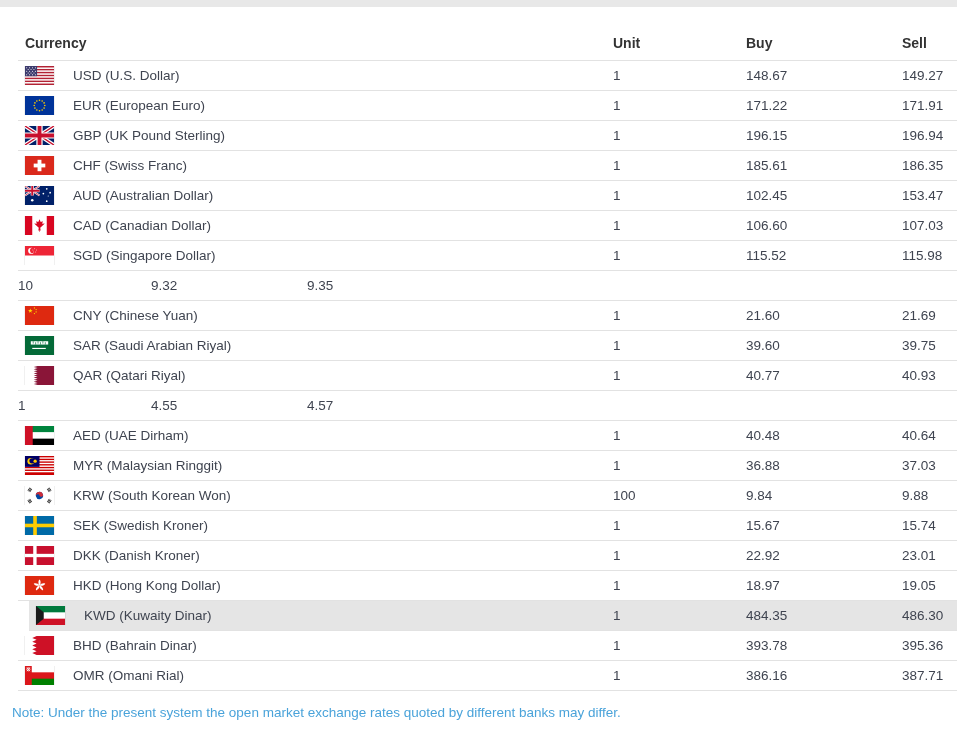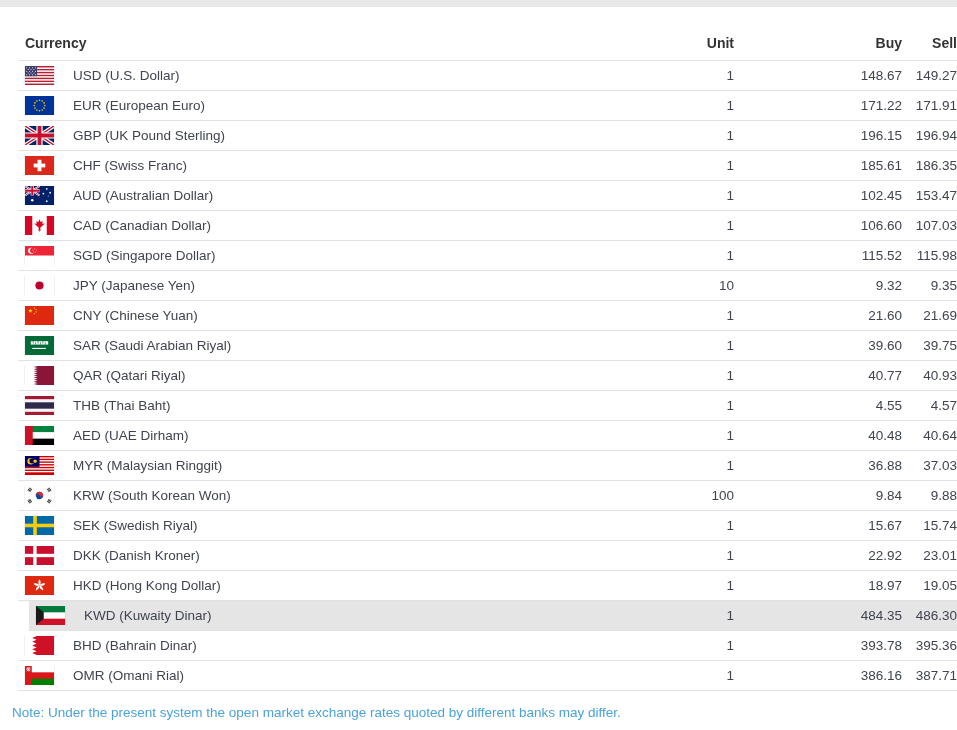--- a/index.html
+++ b/index.html
@@ -1,19 +1,19 @@
 <!DOCTYPE html>
 <html><head>
 <meta charset="utf-8">
 <style>
   html,body{margin:0;padding:0;background:#fff;}
   .page{position:relative;width:957px;height:730px;background:#fff;overflow:hidden;
         font-family:"Liberation Sans",sans-serif;-webkit-font-smoothing:antialiased;}
   .top-strip{height:7px;background:var(--strip,#e8e8e8);}
-  .rates-table{margin-left:18px;width:939px;font-size:13.5px;color:var(--body-text,#3f4450);text-align:right;}
+  .rates-table{margin-left:18px;width:939px;font-size:13.5px;color:var(--body-text,#3f4450);}
   .hrow{display:flex;align-items:flex-end;height:44px;padding-bottom:9px;box-sizing:content-box;
         border-bottom:1px solid var(--separator,#dedede);font-weight:bold;font-size:14px;
         color:var(--header-text,#333);}
   .row{display:flex;align-items:center;height:29px;border-bottom:1px solid var(--separator,#e3e3e3);}
   .row.highlighted{background:var(--highlight,#e5e5e5);margin-left:11px;}
   .cell{white-space:nowrap;overflow:hidden;}
   .c-cur{flex:1;display:flex;align-items:center;padding-left:7px;}
   .c-unit{width:121px;}
   .c-buy{width:156px;padding-left:12px;}
   .c-sell{width:55px;}
@@ -198,29 +198,20 @@
                 </g>
               </svg>
             </span>
             <span>SGD (Singapore Dollar)</span>
           </div>
           <div class="cell c-unit">1</div>
           <div class="cell c-buy">115.52</div>
           <div class="cell c-sell">115.98</div>
         </div>
         <div class="row">
-          <div class="cell c-cur">
-            <span class="flag">
-              <svg xmlns="http://www.w3.org/2000/svg" viewBox="0 0 60 40" preserveAspectRatio="none">
-                <rect width="60" height="40" fill="#fff"></rect>
-                <circle cx="30" cy="20" r="8.5" fill="#BC002D"></circle>
-              </svg>
-            </span>
-            <span>JPY (Japanese Yen)</span>
-          </div>
           <div class="cell c-unit">10</div>
           <div class="cell c-buy">9.32</div>
           <div class="cell c-sell">9.35</div>
         </div>
         <div class="row">
           <div class="cell c-cur">
             <span class="flag">
               <svg xmlns="http://www.w3.org/2000/svg" viewBox="0 0 60 40" preserveAspectRatio="none">
                 <rect width="60" height="40" fill="#DE2910"></rect>
                 <path fill="#FFDE00" d="M11,5 L12.2,8.4 L15.8,8.5 L12.9,10.6 L13.9,14.1 L11,12 L8.1,14.1 L9.1,10.6 L6.2,8.5 L9.8,8.4 Z"></path>
@@ -269,30 +260,20 @@
                 <path fill="#8A1538" d="M60,0 H26 L18,2.2 L26,4.4 L18,6.7 L26,8.9 L18,11.1 L26,13.3 L18,15.6 L26,17.8 L18,20 L26,22.2 L18,24.4 L26,26.7 L18,28.9 L26,31.1 L18,33.3 L26,35.6 L18,37.8 L26,40 H60 Z"></path>
               </svg>
             </span>
             <span>QAR (Qatari Riyal)</span>
           </div>
           <div class="cell c-unit">1</div>
           <div class="cell c-buy">40.77</div>
           <div class="cell c-sell">40.93</div>
         </div>
         <div class="row">
-          <div class="cell c-cur">
-            <span class="flag">
-              <svg xmlns="http://www.w3.org/2000/svg" viewBox="0 0 60 40" preserveAspectRatio="none">
-                <rect width="60" height="40" fill="#A51931"></rect>
-                <rect y="6.7" width="60" height="26.6" fill="#F4F5F8"></rect>
-                <rect y="13.3" width="60" height="13.4" fill="#2D2A4A"></rect>
-              </svg>
-            </span>
-            <span>THB (Thai Baht)</span>
-          </div>
           <div class="cell c-unit">1</div>
           <div class="cell c-buy">4.55</div>
           <div class="cell c-sell">4.57</div>
         </div>
         <div class="row">
           <div class="cell c-cur">
             <span class="flag">
               <svg xmlns="http://www.w3.org/2000/svg" viewBox="0 0 60 40" preserveAspectRatio="none">
                 <rect width="60" height="13.4" fill="#00843D"></rect>
                 <rect y="13.3" width="60" height="13.4" fill="#fff"></rect>
@@ -373,21 +354,21 @@
         </div>
         <div class="row">
           <div class="cell c-cur">
             <span class="flag">
               <svg xmlns="http://www.w3.org/2000/svg" viewBox="0 0 60 40" preserveAspectRatio="none">
                 <rect width="60" height="40" fill="#006AA7"></rect>
                 <rect x="17" width="7.5" height="40" fill="#FECC02"></rect>
                 <rect y="16.2" width="60" height="7.5" fill="#FECC02"></rect>
               </svg>
             </span>
-            <span>SEK (Swedish Riyal)</span>
+            <span>SEK (Swedish Kroner)</span>
           </div>
           <div class="cell c-unit">1</div>
           <div class="cell c-buy">15.67</div>
           <div class="cell c-sell">15.74</div>
         </div>
         <div class="row">
           <div class="cell c-cur">
             <span class="flag">
               <svg xmlns="http://www.w3.org/2000/svg" viewBox="0 0 60 40" preserveAspectRatio="none">
                 <rect width="60" height="40" fill="#C8102E"></rect>

